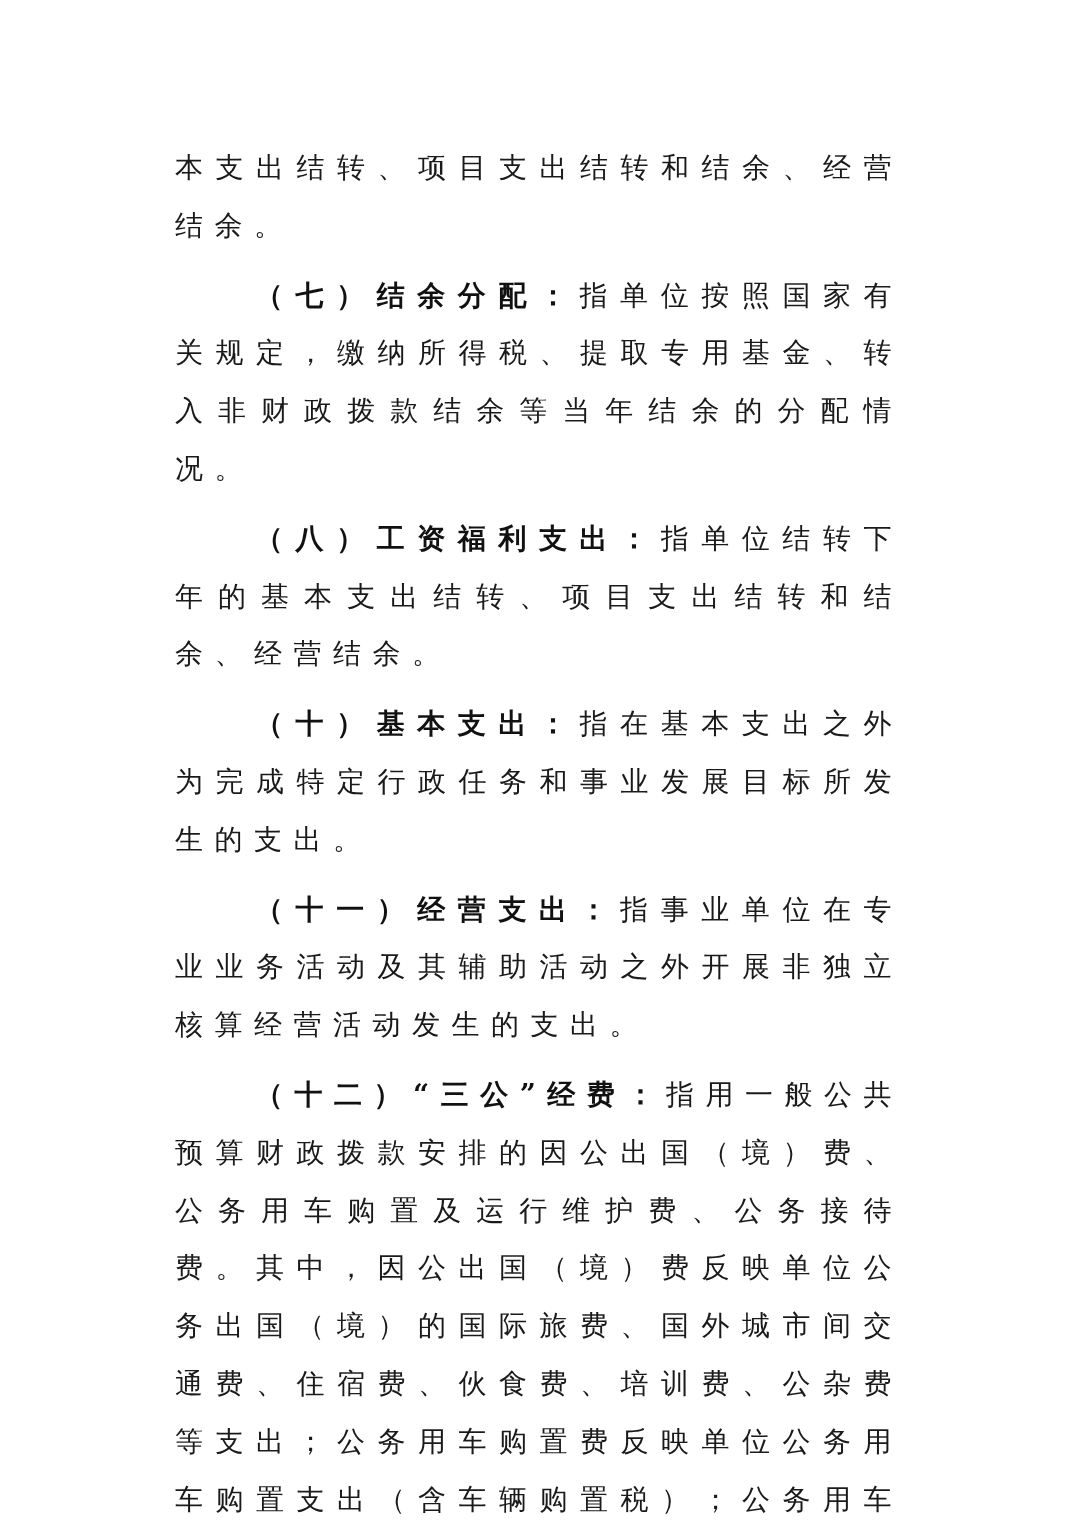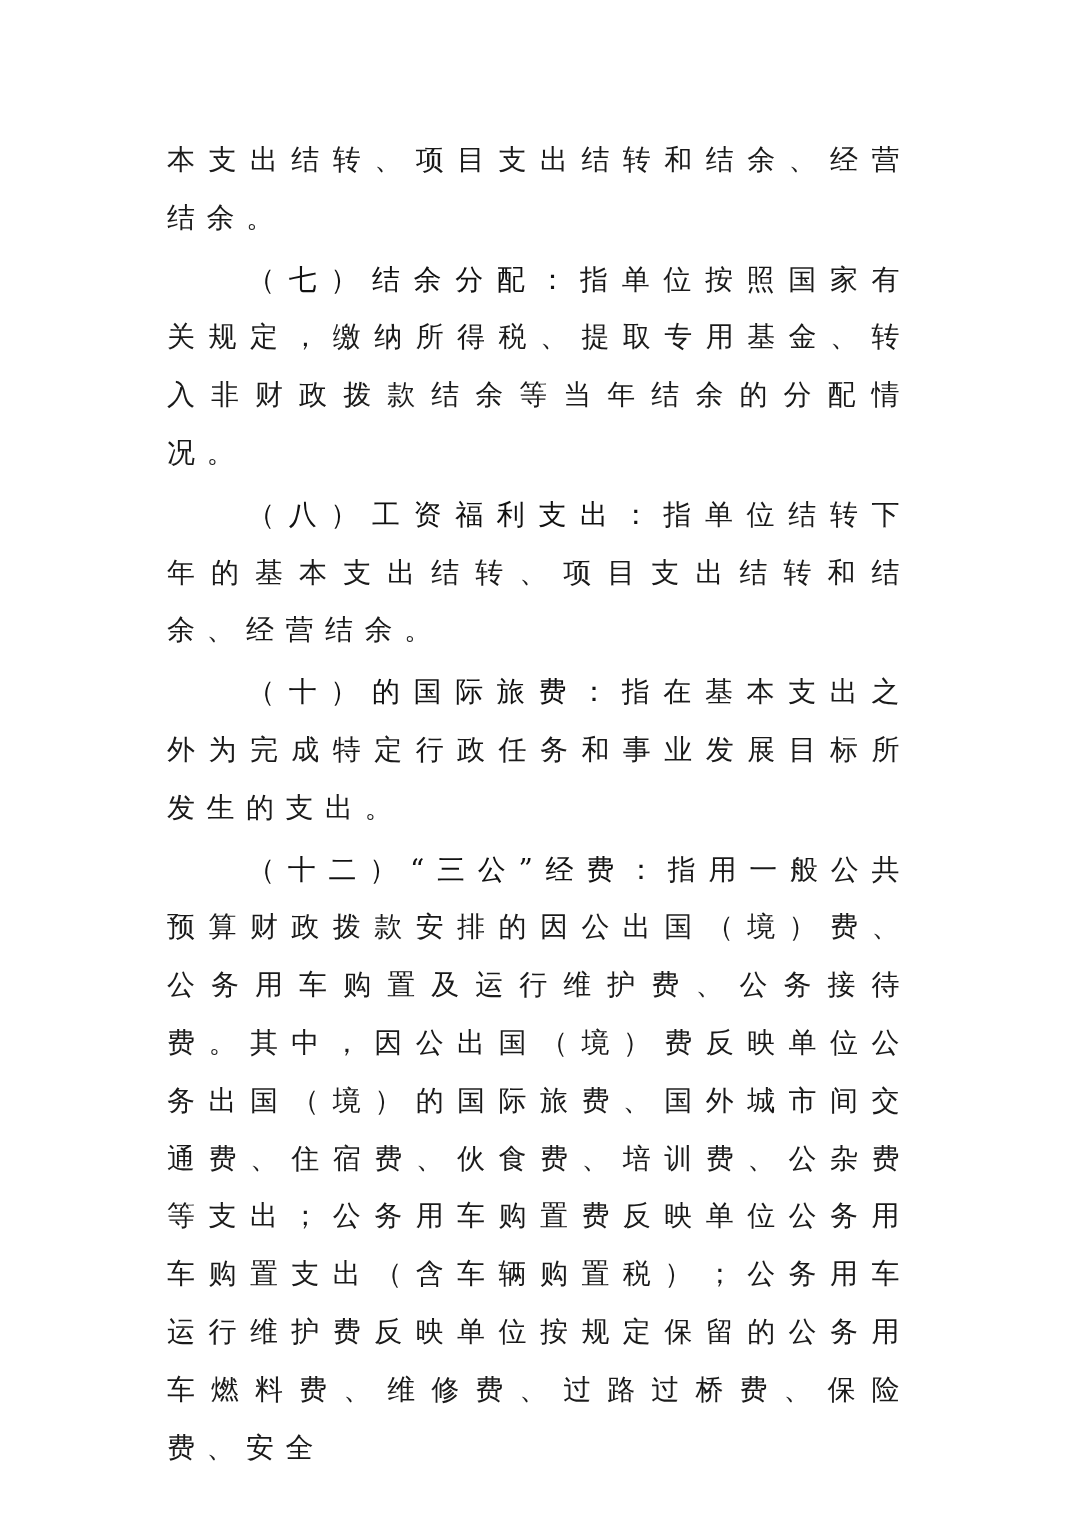--- a/index.html
+++ b/index.html
@@ -8,36 +8,39 @@
     position: absolute;
     left: 163px;
     top: 127px;
     width: 752px;
     font-family: "DejaVu Serif", "Liberation Serif", serif;
     font-size: 28px;
     color: #1a1a1a;
     line-height: 57.8px;
     letter-spacing: 11.5px;
   }
-  .para { margin: 4px; text-align: justify; text-align-last: left; }
+  .para { margin: 12px; text-align: justify; text-align-last: left; }
   .para.indent { text-indent: 80px; }
-  .heading { font-weight: normal; color: #111; }
+  .heading { font-weight: bold; color: #111; }
 </style>
 </head>
 <body>
 
 <div class="page">
   <p class="para">
     <span>本支出结转、项目支出结转和结余、经营结余。</span>
   </p>
   <p class="para indent">
     <span class="heading">（七）结余分配：</span><span>指单位按照国家有关规定，缴纳所得税、提取专用基金、转入非财政拨款结余等当年结余的分配情况。</span>
   </p>
   <p class="para indent">
     <span class="heading">（八）工资福利支出：</span><span>指单位结转下年的基本支出结转、项目支出结转和结余、经营结余。</span>
   </p>
   <p class="para indent">
-    <span class="heading">（十）的国际旅费：</span><span>指在基本支出之外为完成特定行政任务和事业发展目标所发生的支出。</span>
+    <span class="heading">（十）基本支出：</span><span>指在基本支出之外为完成特定行政任务和事业发展目标所发生的支出。</span>
+  </p>
+  <p class="para indent">
+    <span class="heading">（十一）经营支出：</span><span>指事业单位在专业业务活动及其辅助活动之外开展非独立核算经营活动发生的支出。</span>
   </p>
   <p class="para indent">
     <span class="heading">（十二）“三公”经费：</span><span>指用一般公共预算财政拨款安排的因公出国（境）费、公务用车购置及运行维护费、公务接待费。其中，因公出国（境）费反映单位公务出国（境）的国际旅费、国外城市间交通费、住宿费、伙食费、培训费、公杂费等支出；公务用车购置费反映单位公务用车购置支出（含车辆购置税）；公务用车运行维护费反映单位按规定保留的公务用车燃料费、维修费、过路过桥费、保险费、安全</span>
   </p>
 </div>
 
 </body></html>

